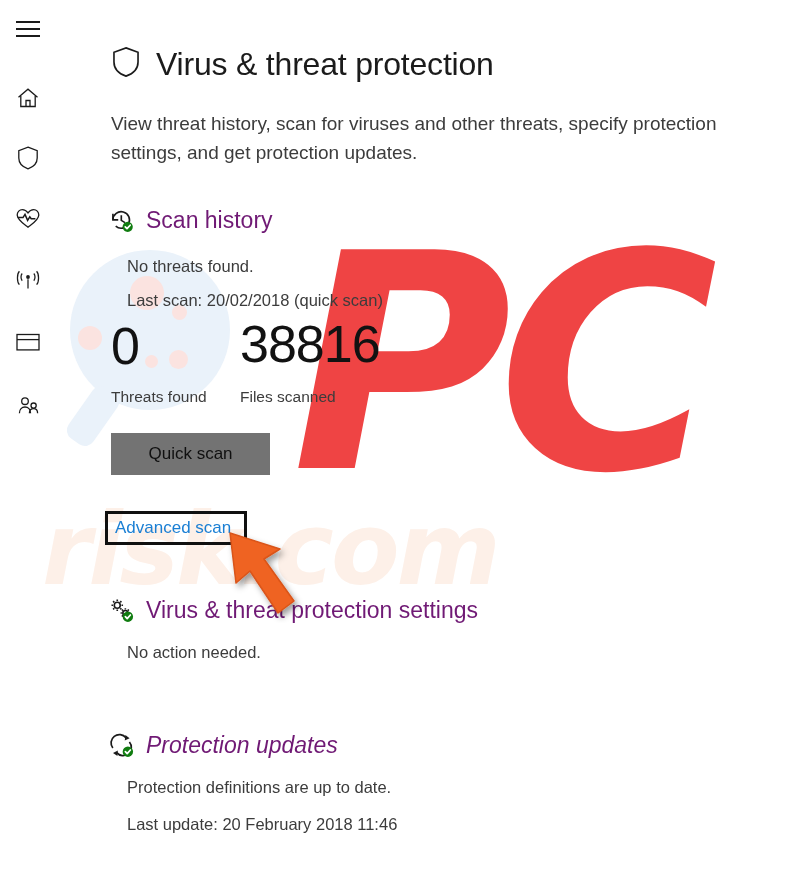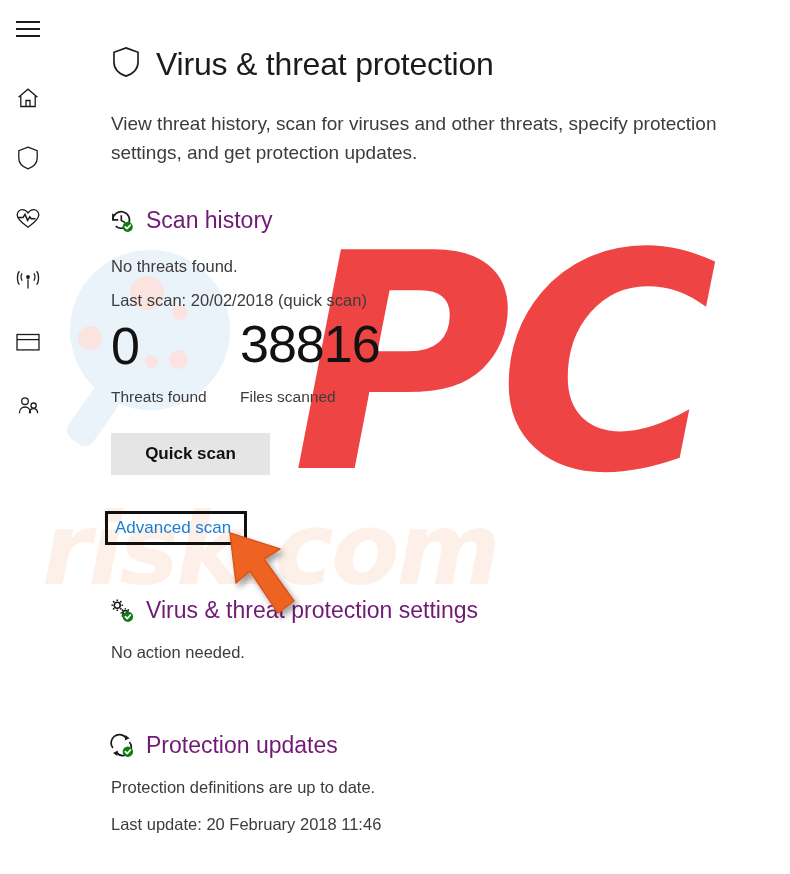--- a/index.html
+++ b/index.html
@@ -148,20 +148,21 @@
     line-height: 1;
   }
   .sec-icon { width: 26px; height: 26px; display: block; }
 
   .body-line {
     position: absolute;
     font-size: 16.5px;
     color: #3c3c3c;
     line-height: 1.5;
     white-space: nowrap;
+    margin-left: 16px;
   }
 
   .stat-num {
     position: absolute;
     font-size: 52px;
     font-weight: 300;
     color: #121212;
     line-height: 1;
     letter-spacing: -1px;
   }
@@ -172,28 +173,27 @@
     line-height: 1;
     white-space: nowrap;
   }
 
   #quick-scan-button {
     position: absolute;
     left: 111px;
     top: 433px;
     width: 159px;
     height: 42px;
-    background: #e5e5e5;
+    background: #737373;
     border: none;
     color: #101010;
     font-family: "Liberation Sans", sans-serif;
     font-size: 17px;
     cursor: pointer;
     padding: 0;
-    font-weight: bold;
   }
 
   #advanced-scan-wrap {
     position: absolute;
     left: 105px;
     top: 498px;
     width: 142px;
     height: 34px;
     border: 3px solid #101010;
     box-sizing: border-box;
@@ -376,21 +376,21 @@
         </g>
         <circle cx="20.6" cy="20.4" r="5.4" fill="#107c10"></circle>
         <path d="M18.0 20.4 L19.9 22.4 L23.2 18.7" fill="none" stroke="#ffffff" stroke-width="1.8" stroke-linecap="round" stroke-linejoin="round"></path>
       </svg>
     </span>
     <span class="sec-title">Virus &amp; threat protection settings</span>
   </div>
 
   <div class="body-line" style="left:111px; top:640px;">No action needed.</div>
 
-  <div class="section-head" style="left:108px; top:732px;">
+  <div class="section-head" style="left:108px; top:732px;font-style:italic;">
     <span class="sec-icon">
       <svg width="27" height="27" viewBox="0 0 28 28">
         <g fill="none" stroke="#1b1b1b" stroke-width="1.8">
           <path d="M5.0 16.6 A8.3 8.3 0 0 1 18.6 6.0"></path>
           <path d="M22.2 10.4 A8.3 8.3 0 0 1 9.0 21.4"></path>
         </g>
         <path d="M18.0 3.0 L22.4 6.4 L17.4 8.9 Z" fill="#1b1b1b"></path>
         <path d="M9.8 25.0 L5.2 21.8 L10.2 19.1 Z" fill="#1b1b1b"></path>
         <circle cx="20.6" cy="20.4" r="5.4" fill="#107c10"></circle>
         <path d="M18.0 20.4 L19.9 22.4 L23.2 18.7" fill="none" stroke="#ffffff" stroke-width="1.8" stroke-linecap="round" stroke-linejoin="round"></path>

